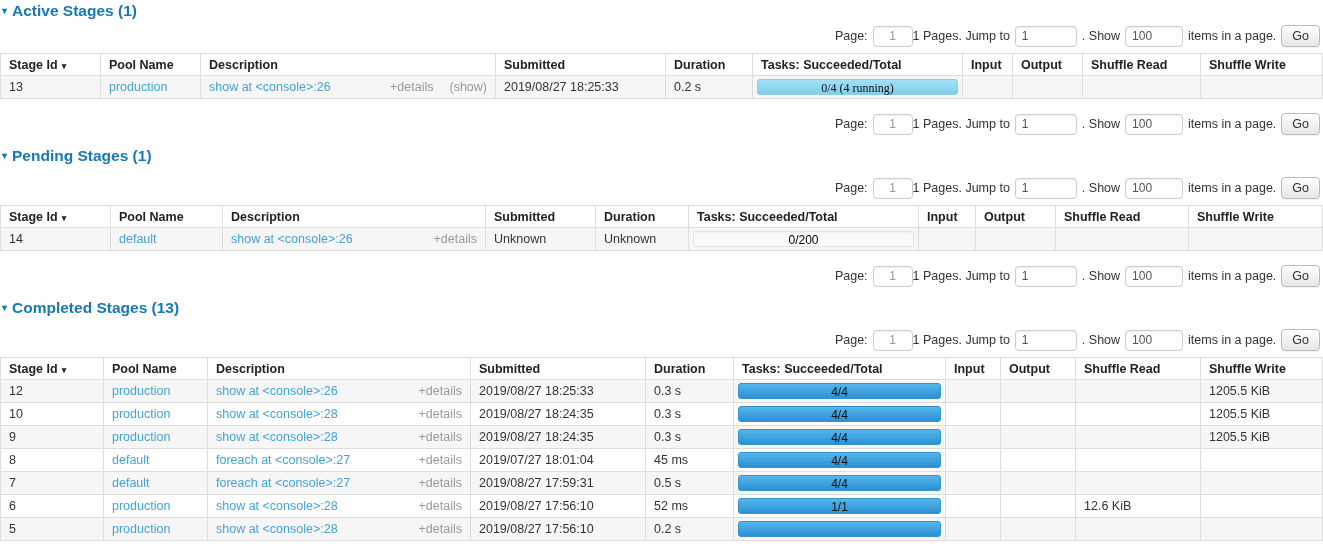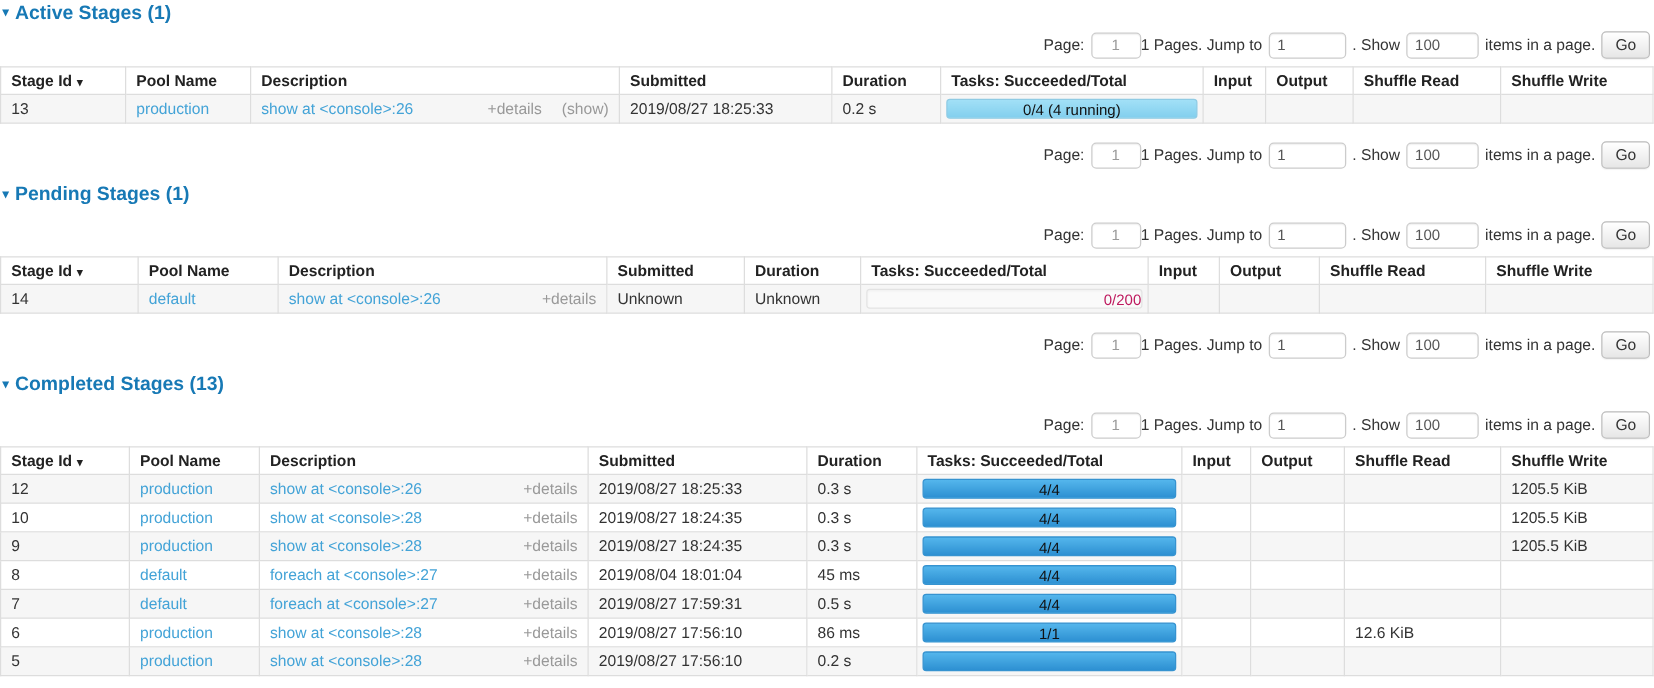--- a/index.html
+++ b/index.html
@@ -53,22 +53,22 @@
   .descwrap{display:flex;align-items:center;gap:16px;}
   .descwrap .desc-link{flex:1 1 auto;overflow:hidden;}
   .descwrap .details,.descwrap .kill{color:var(--muted);flex:0 0 auto;cursor:pointer;}
   .sort{font-size:9px;margin-left:4px;color:#222;}
   td.tasks{padding:3px 4px;}
   .progress{
     position:relative;height:16px;border-radius:3px;text-align:center;
     font-size:12px;line-height:16px;color:#111;
   }
   .progress.done{background:linear-gradient(#54b6ec,#2d90d2);border:1px solid #3693d0;}
-  .progress.running{background:linear-gradient(#a2e0f7,#82cfee);border:1px solid #8fcbe4;}
-  .progress.empty{background:#fafafa;border:1px solid #e3e3e3;box-shadow:inset 0 1px 2px rgba(0,0,0,.04);color:#be185d;text-align:right;}
+  .progress.running{background:linear-gradient(#a2e0f7,#82cfee);border:1px solid #8fcbe4;font-family:Liberation Serif, serif;}
+  .progress.empty{background:#fafafa;border:1px solid #e3e3e3;box-shadow:inset 0 1px 2px rgba(0,0,0,.04);color:#000000;}
 </style>
 </head>
 <body>
 
 <div class="wrap">
 
   <div class="section-heading">
     <span class="caret">▾</span>
     <span>Active Stages (1)</span>
   </div>
@@ -346,21 +346,21 @@
         </tr>
         <tr>
           <td>8</td>
           <td><a href="#">default</a></td>
           <td>
             <div class="descwrap">
               <a href="#" class="desc-link">foreach at &lt;console&gt;:27</a>
               <span class="details">+details</span>
             </div>
           </td>
-          <td>2019/08/04 18:01:04</td>
+          <td>2019/07/27 18:01:04</td>
           <td>45 ms</td>
           <td class="tasks">
             <div class="progress done"><span>4/4</span></div>
           </td>
           <td></td>
           <td></td>
           <td></td>
           <td></td>
         </tr>
         <tr>
@@ -385,21 +385,21 @@
         <tr>
           <td>6</td>
           <td><a href="#">production</a></td>
           <td>
             <div class="descwrap">
               <a href="#" class="desc-link">show at &lt;console&gt;:28</a>
               <span class="details">+details</span>
             </div>
           </td>
           <td>2019/08/27 17:56:10</td>
-          <td>86 ms</td>
+          <td>52 ms</td>
           <td class="tasks">
             <div class="progress done"><span>1/1</span></div>
           </td>
           <td></td>
           <td></td>
           <td>12.6 KiB</td>
           <td></td>
         </tr>
         <tr>
           <td>5</td>

